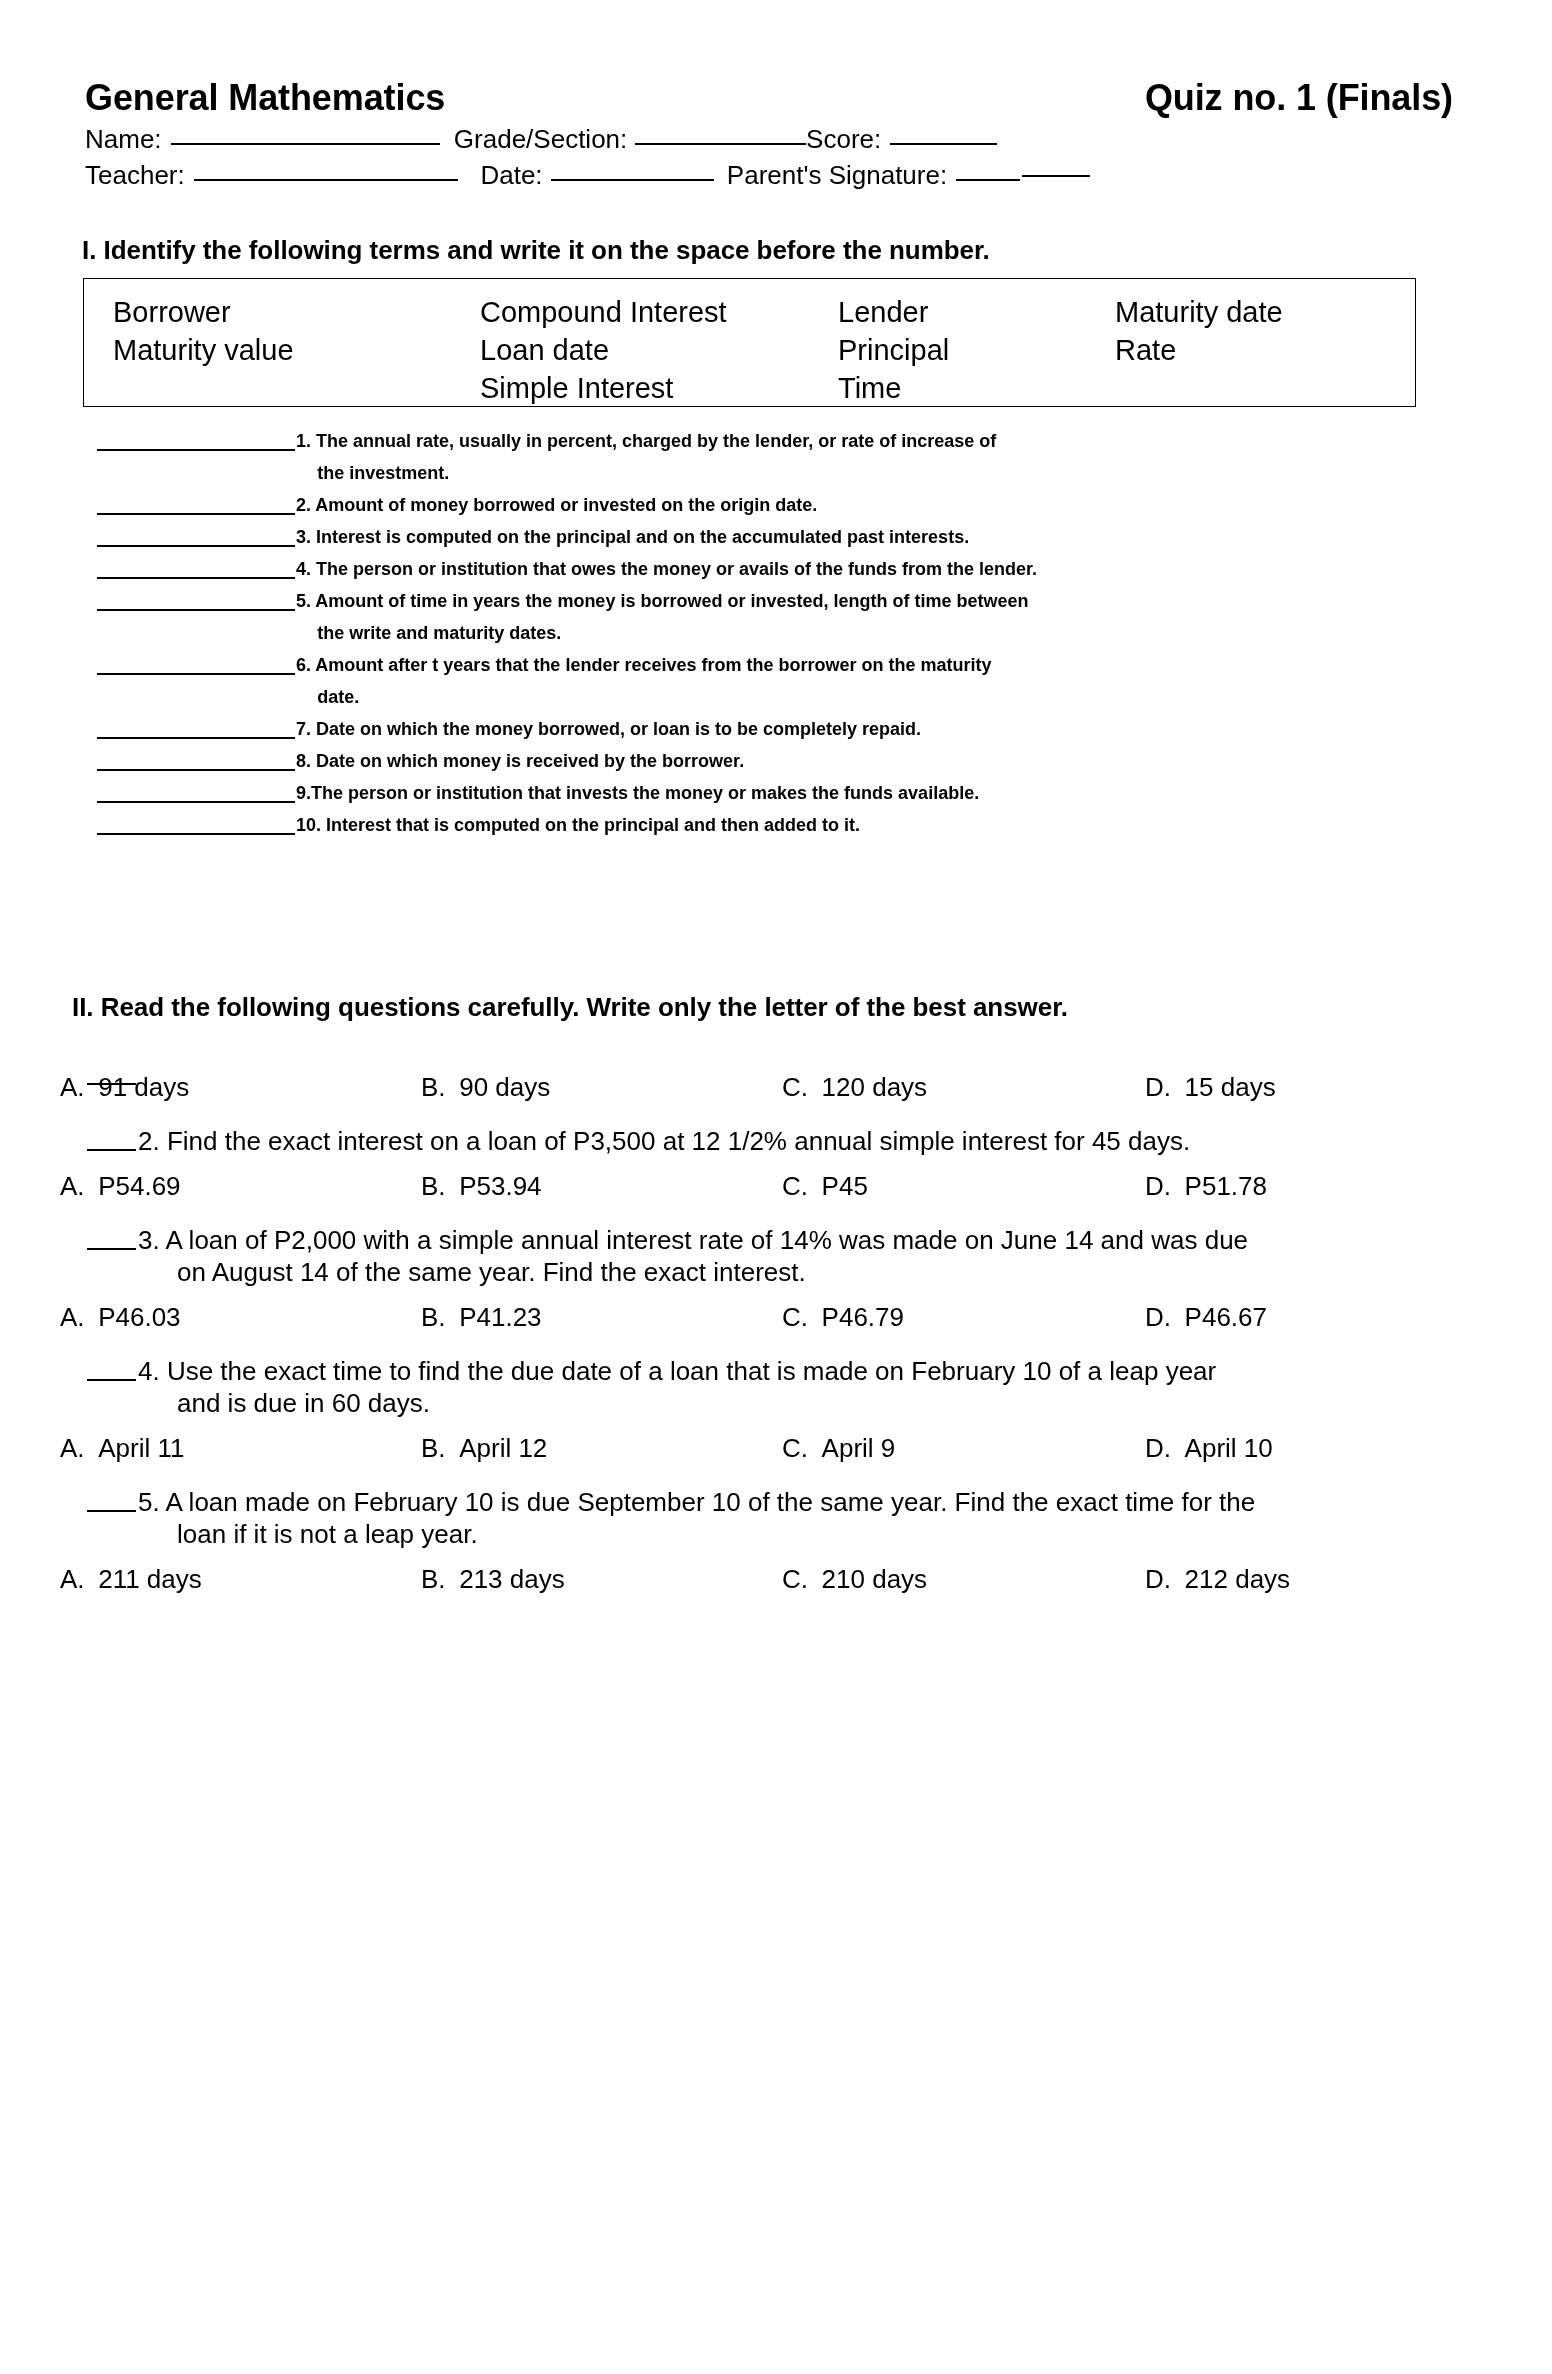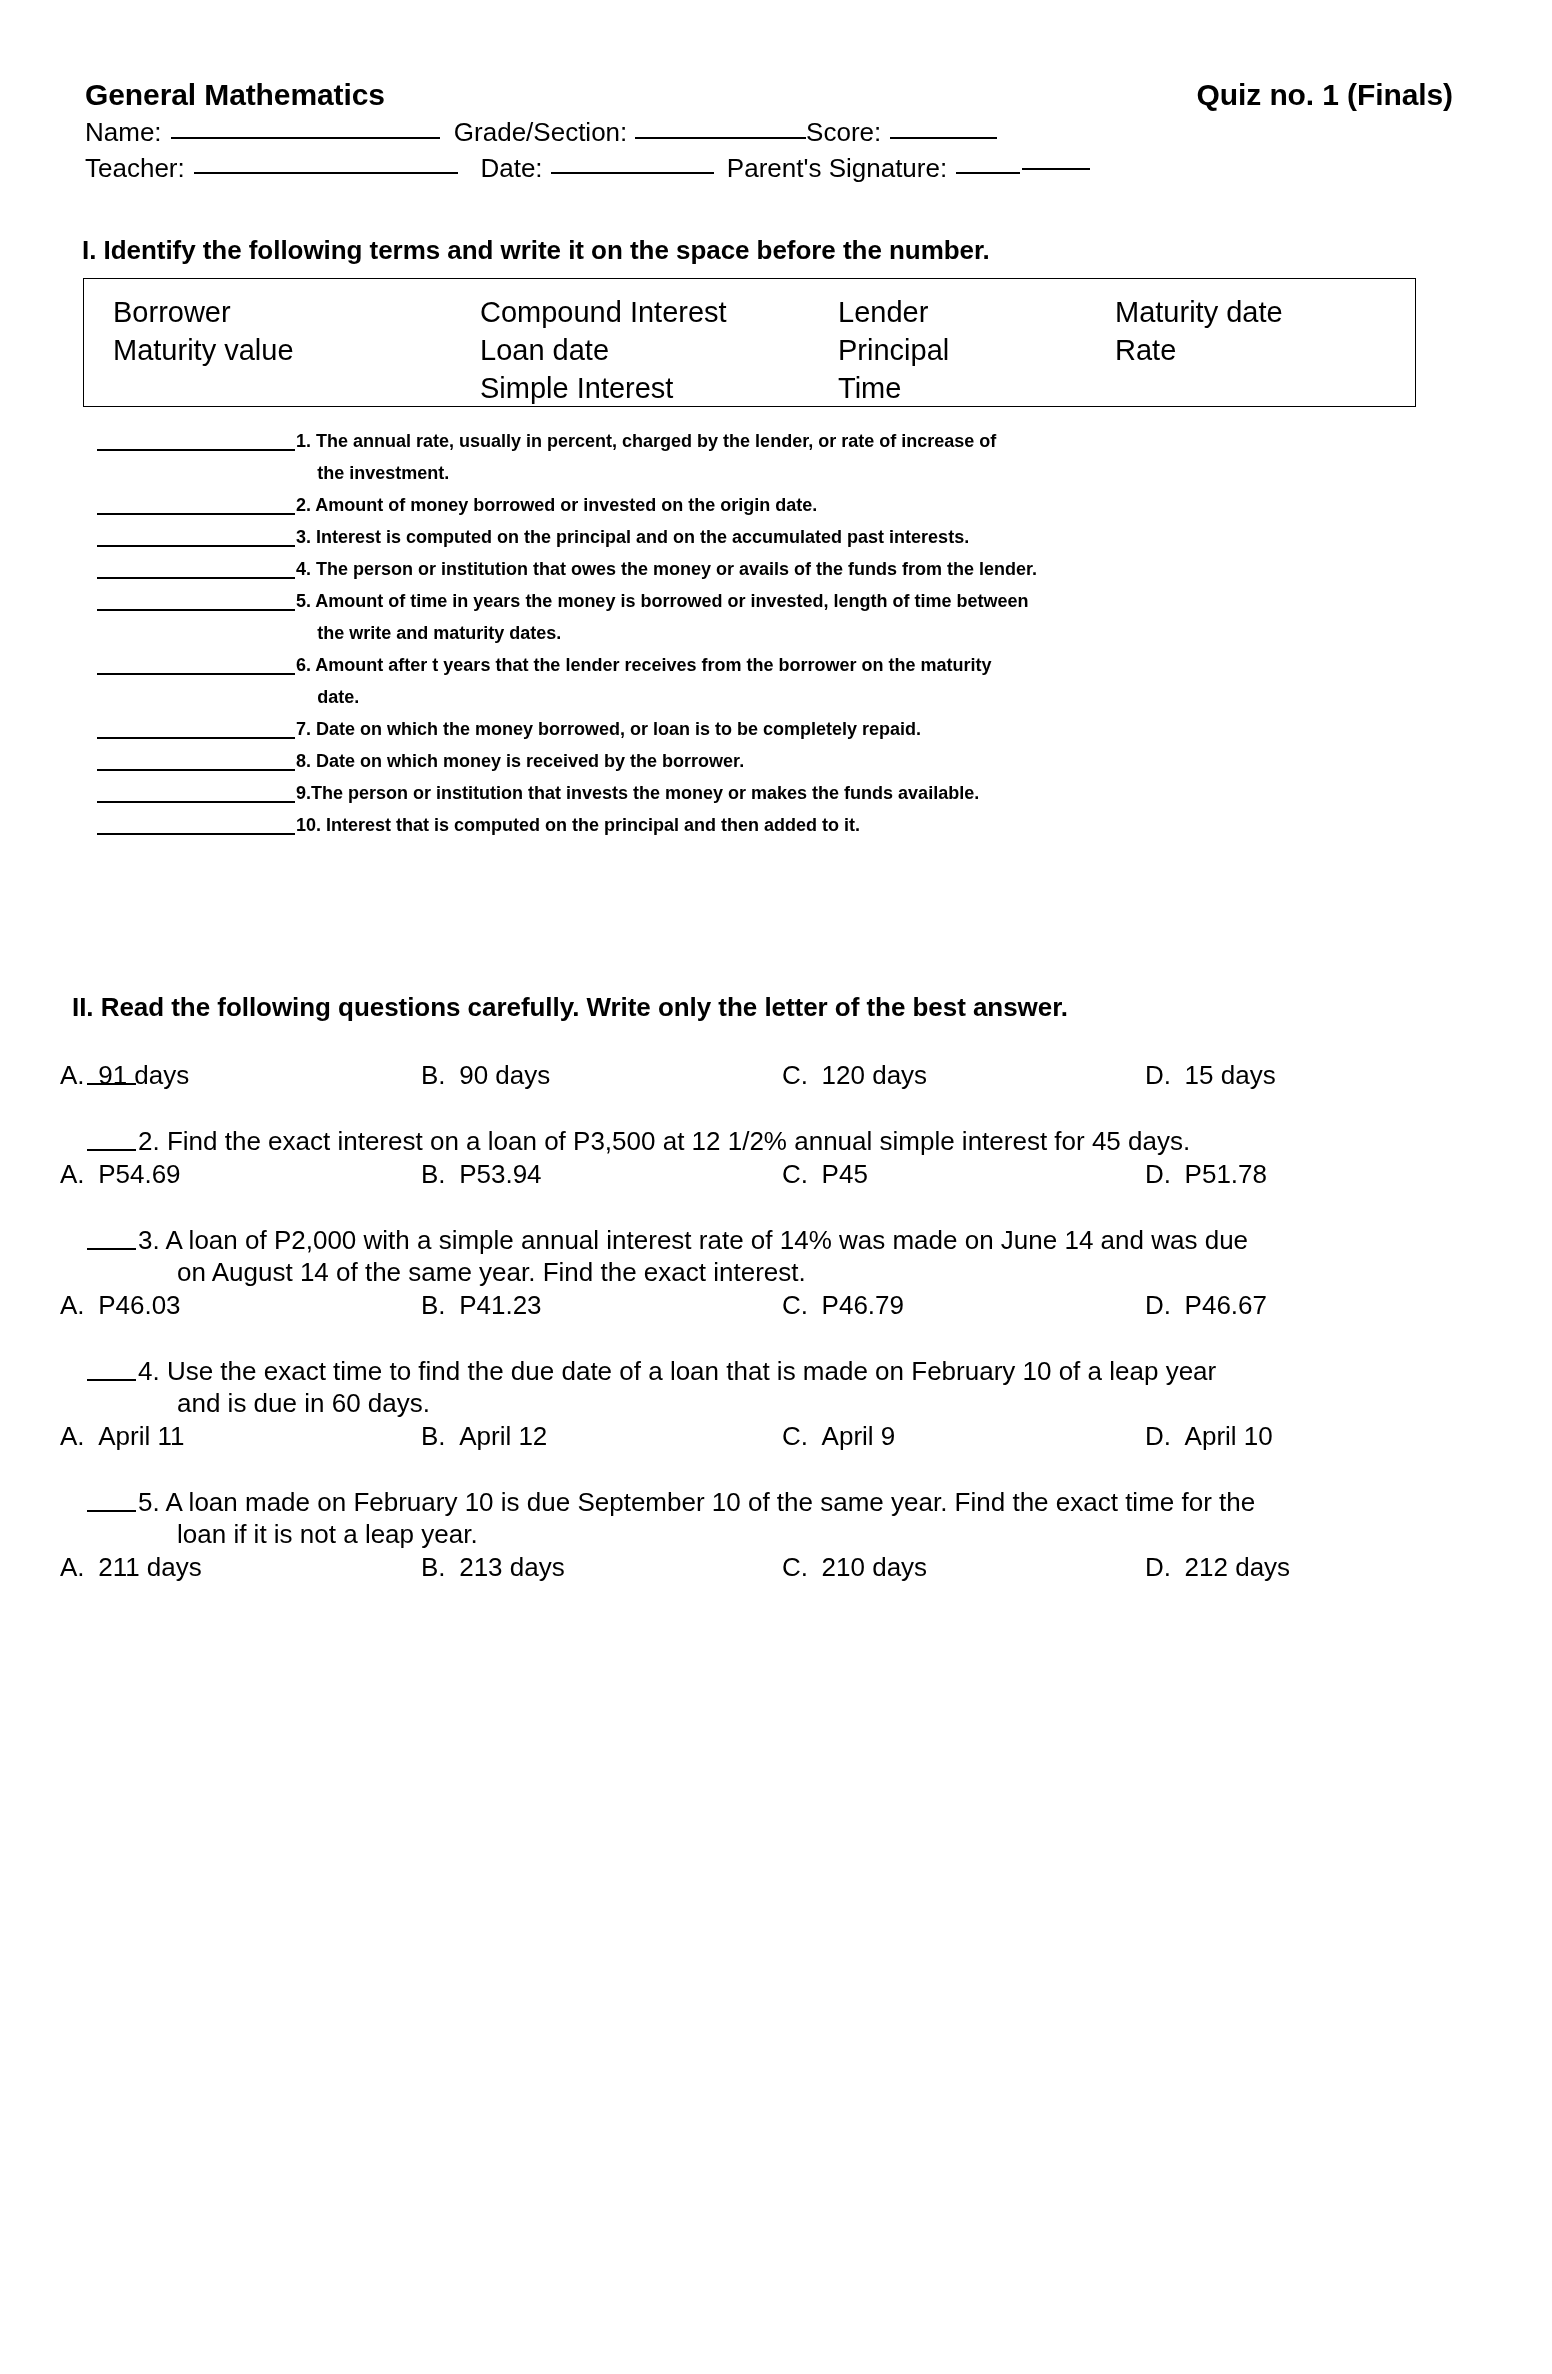--- a/index.html
+++ b/index.html
@@ -29,21 +29,21 @@
   .header {
     position: absolute;
     left: 85px;
     top: 78px;
     width: 1368px;
   }
   .title-row {
     display: flex;
     justify-content: space-between;
     align-items: baseline;
-    font-size: 30px;
+    font-size: 36px;
     font-weight: bold;
     letter-spacing: -0.1px;
     line-height: 1.12;
   }
   .subject-title { white-space: nowrap; }
   .quiz-title { white-space: nowrap; }
 
   .meta-row {
     display: flex;
     align-items: baseline;
@@ -157,21 +157,21 @@
     padding-left: 39px;
   }
   .mcq-options {
     position: relative;
     height: 33px;
     margin-top: 1px;
   }
   .opt {
     position: absolute;
     white-space: nowrap;
-    top: 0;
+    top: 12px;
     text-align: right;
   }
   .opt .letter { display: inline-block; }
   .opt .val { display: inline-block; padding-left: 13.6px; }
   .opt.a { left: 0px; }
   .opt.b { left: 361px; }
   .opt.c { left: 722px; }
   .opt.d { left: 1085px; }
 </style>
 </head>

